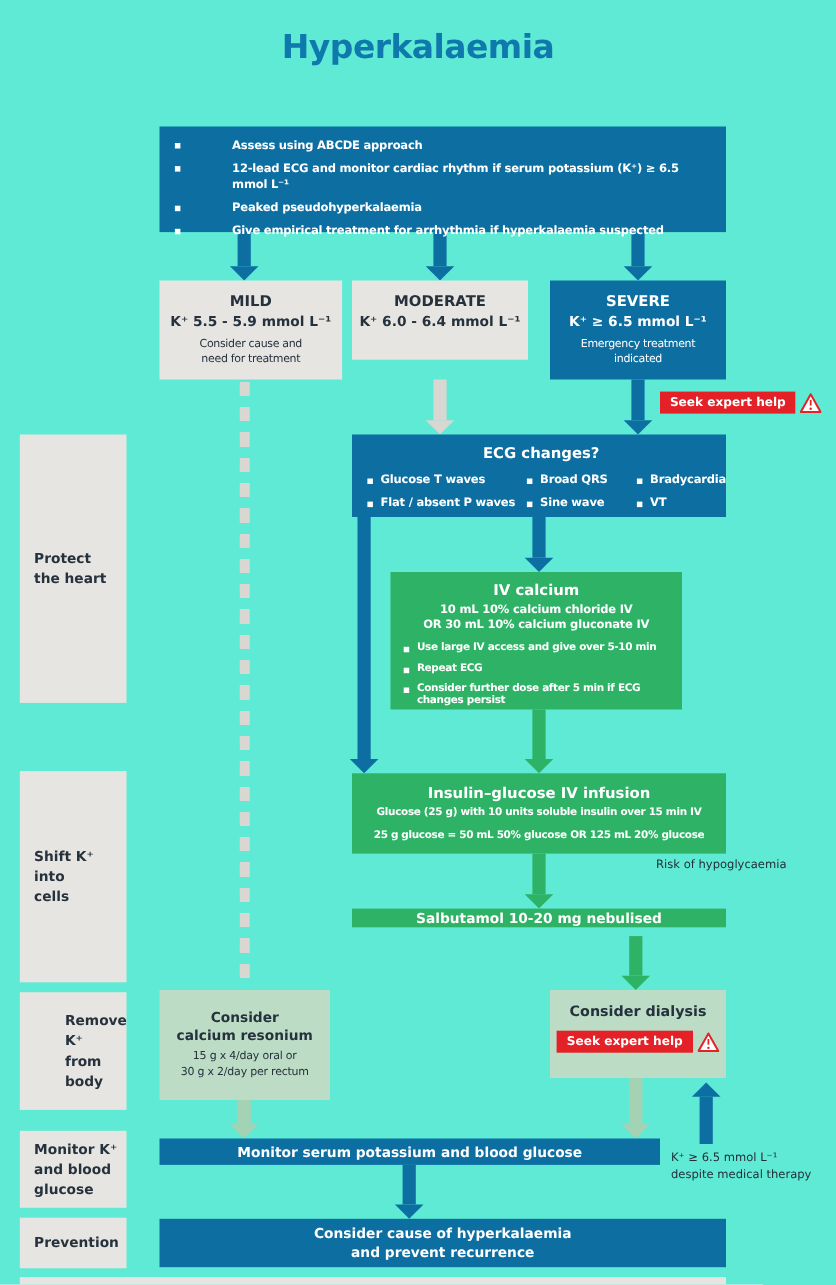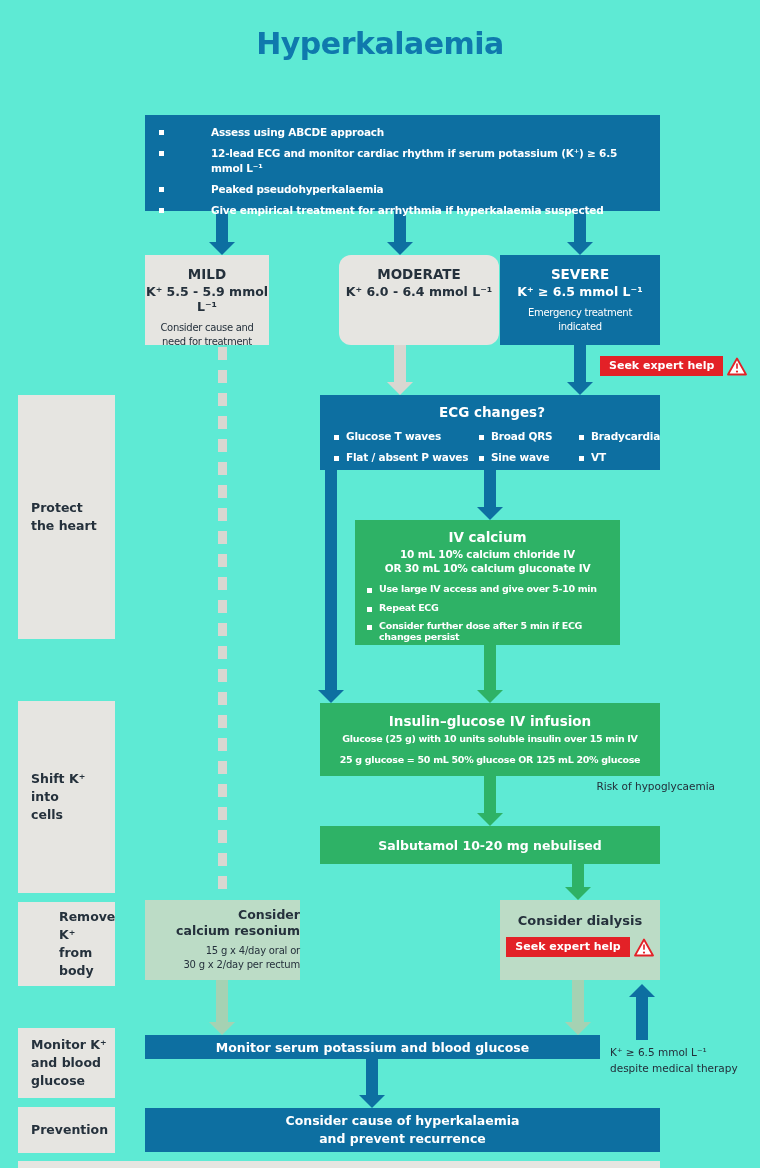--- a/index.html
+++ b/index.html
@@ -148,27 +148,27 @@
     <div class="bul">
         <span class="sq"></span>
         <span>Peaked pseudohyperkalaemia</span>
       </div>
     <div class="bul">
         <span class="sq"></span>
         <span>Give empirical treatment for arrhythmia if hyperkalaemia suspected</span>
       </div>
   </div>
 
-  <div class="box gray sev" style="left:145px;top:255px;width:124px;height:90px;">
+  <div class="box gray sev" style="left:145px;top:255px;width:166px;height:90px;">
     <div class="sev-label">MILD</div>
     <div class="sev-range">K⁺ 5.5 - 5.9 mmol L⁻¹</div>
     <div class="sev-note pre">Consider cause and
 need for treatment</div>
   </div>
-  <div class="box gray sev" style="left:339px;top:255px;width:160px;height:90px;border-radius:12px;">
+  <div class="box gray sev" style="left:320px;top:255px;width:160px;height:72px;">
     <div class="sev-label">MODERATE</div>
     <div class="sev-range">K⁺ 6.0 - 6.4 mmol L⁻¹</div>
   </div>
   <div class="box blue sev" style="left:500px;top:255px;width:160px;height:90px;">
     <div class="sev-label">SEVERE</div>
     <div class="sev-range">K⁺ ≥ 6.5 mmol L⁻¹</div>
     <div class="sev-note pre">Emergency treatment
 indicated</div>
   </div>
 
@@ -231,23 +231,23 @@
     </div>
   </div>
 
   <div class="box green" style="left:320px;top:703px;width:340px;height:73px;padding:10px 10px;">
     <div class="bx-title">Insulin–glucose IV infusion</div>
     <div class="dose-sm" style="margin-top:3px;">Glucose (25 g) with 10 units soluble insulin over 15 min IV</div>
     <div class="dose-sm equiv">25 g glucose = 50 mL 50% glucose OR 125 mL 20% glucose</div>
   </div>
   <div class="warn-note" style="left:540px;top:780px;width:175px;">Risk of hypoglycaemia</div>
 
-  <div class="box green bar" style="left:320px;top:826px;width:340px;height:38px;">Salbutamol 10-20 mg nebulised</div>
-
-  <div class="box pale" style="left:145px;top:900px;width:155px;height:80px;padding-top:7px;text-align:right;">
+  <div class="box green bar" style="left:320px;top:826px;width:340px;height:17px;">Salbutamol 10-20 mg nebulised</div>
+
+  <div class="box pale" style="left:145px;top:900px;width:155px;height:100px;padding-top:17px;text-align:center;">
     <div class="res-title pre">Consider
 calcium resonium</div>
     <div class="res-dose pre">15 g x 4/day oral or
 30 g x 2/day per rectum</div>
   </div>
 
   <div class="box pale" style="left:500px;top:900px;width:160px;height:80px;padding-top:13px;text-align:center;">
     <div class="dia-title">Consider dialysis</div>
     <div class="seek inner">
       <span class="seek-lbl">Seek expert help</span>
@@ -270,21 +270,21 @@
 
   <div class="box gray side" style="left:18px;top:395px;height:244px;">
     <span class="pre">Protect
 the heart</span>
   </div>
   <div class="box gray side" style="left:18px;top:701px;height:192px;">
     <span class="pre">Shift K⁺
 into
 cells</span>
   </div>
-  <div class="box gray side" style="left:18px;top:902px;height:84px;padding-left:41px;">
+  <div class="box gray side" style="left:18px;top:902px;height:107px;padding-left:41px;">
     <span class="pre">Remove K⁺
 from body</span>
   </div>
   <div class="box gray side" style="left:18px;top:1028px;height:70px;">
     <span class="pre">Monitor K⁺
 and blood
 glucose</span>
   </div>
   <div class="box gray side" style="left:18px;top:1107px;height:46px;">
     <span class="pre">Prevention</span>

